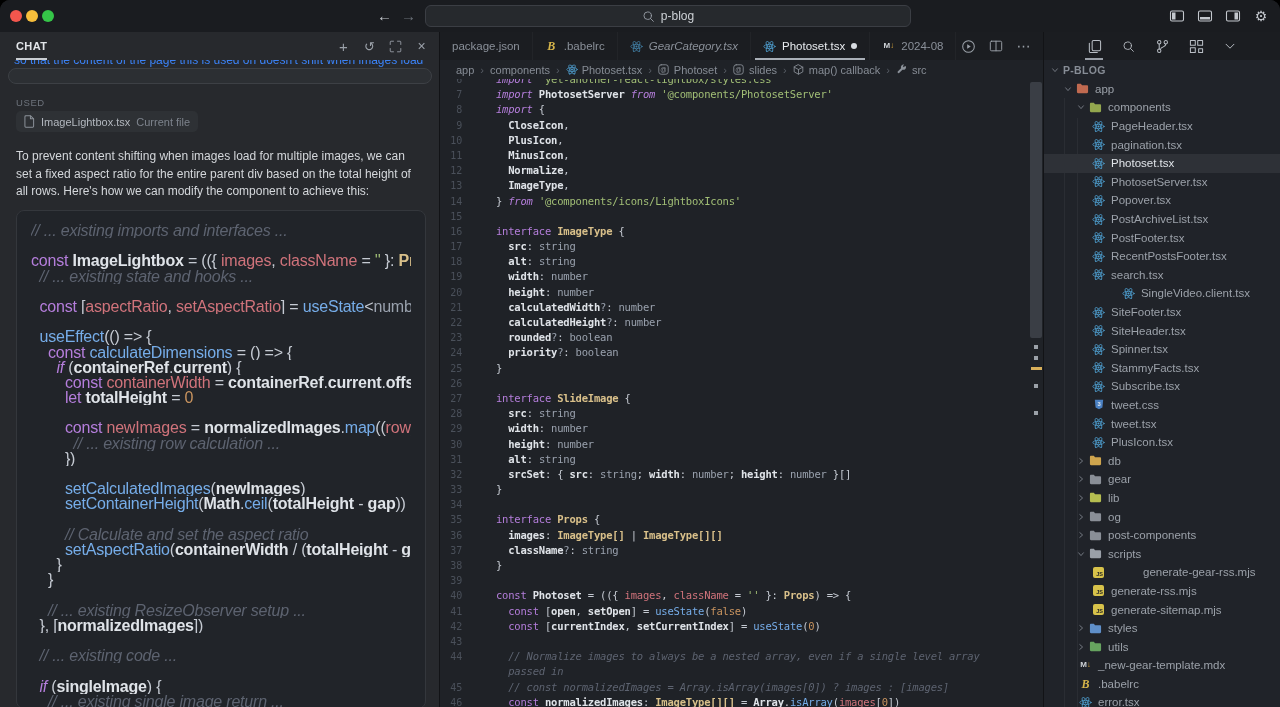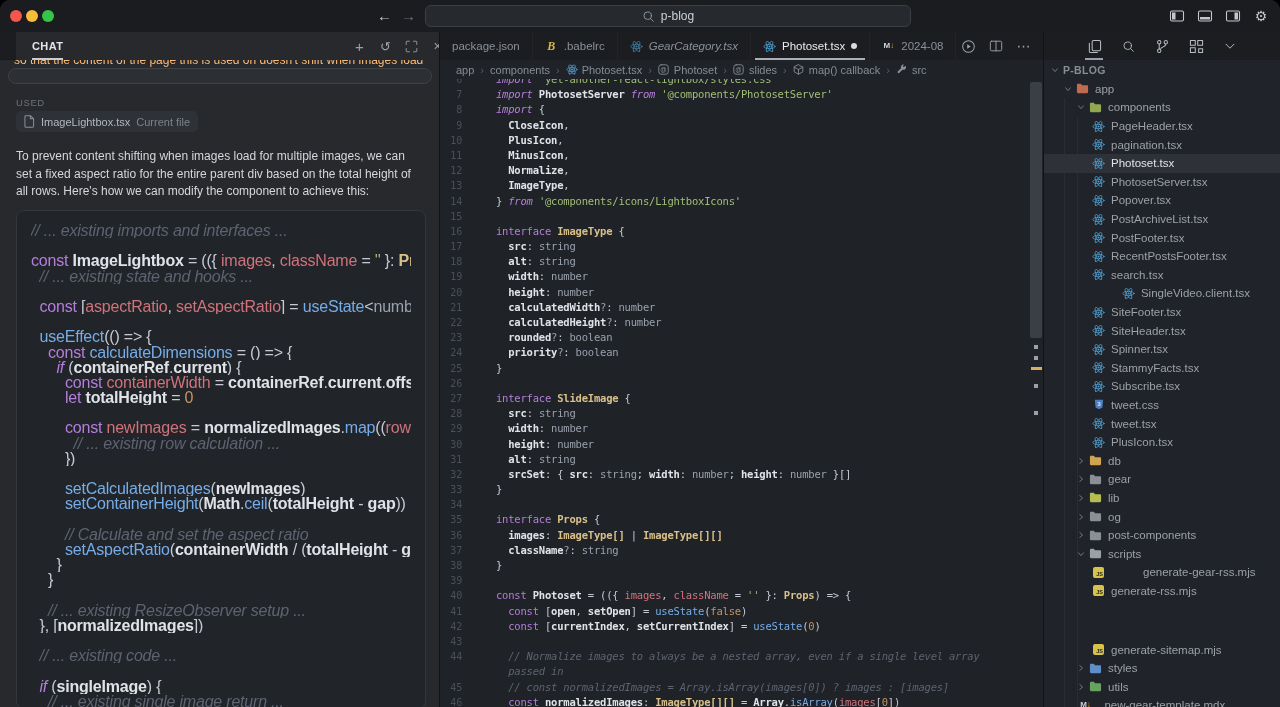--- a/index.html
+++ b/index.html
@@ -15,21 +15,21 @@
   .navarrow{position:absolute;top:0;height:32px;line-height:32px;font-size:15px;color:#c6cad0;}
   #nav-back{left:377px;}
   #nav-fwd{left:401px;color:#6a7078;}
   #searchpill{position:absolute;left:425px;top:5px;width:486px;height:22px;border-radius:6px;
     background:#26292d;border:1px solid #3b3e44;display:flex;align-items:center;justify-content:center;
     gap:6px;color:#cdd1d6;font-size:12px;}
   #tb-right{position:absolute;right:10px;top:0;height:32px;display:flex;align-items:center;gap:10px;color:#c3c7cd;}
   .tbicon{display:inline-flex;align-items:center;justify-content:center;width:18px;height:18px;}
   
   #band{position:absolute;left:0;top:32px;width:1280px;height:28px;background:#1b1d21;border-bottom:1px solid #17191c;}
-  #chat-header{position:absolute;left:0;top:0;width:440px;height:28px;background:#27292d;display:flex;margin-left:16px;}
+  #chat-header{position:absolute;left:0;top:0;width:440px;height:28px;background:#27292d;display:flex;}
   #chat-tab{position:relative;margin-left:16px;height:28px;display:flex;align-items:center;
     font-size:11px;font-weight:bold;letter-spacing:.4px;color:#e2e5e9;}
   #chat-tab:after{content:"";position:absolute;left:0;bottom:0;width:100%;height:2px;background:#c9cdd2;}
   #chat-actions{margin-left:auto;margin-right:10px;display:flex;align-items:center;gap:9px;color:#9aa0a8;}
   .caicon{display:inline-flex;align-items:center;justify-content:center;width:17px;height:17px;font-size:14px;}
   #tabbar{position:absolute;left:440px;top:0;width:604px;height:28px;display:flex;align-items:center;background:#1b1d21;}
   .tab{position:relative;height:28px;display:flex;align-items:center;gap:6px;padding:0 12px;
     font-size:11.5px;color:#8a9099;white-space:nowrap;border-right:1px solid #222428;}
   .tab.preview .tab-label{font-style:italic;}
   .tab.active{color:#e8ebef;}
@@ -37,21 +37,21 @@
   .tab .dot{width:6px;height:6px;border-radius:50%;background:#d8dce1;}
   .tabicon{display:inline-flex;width:13px;height:13px;align-items:center;justify-content:center;}
   #tab-actions{margin-left:auto;display:flex;align-items:center;gap:12px;padding-right:12px;color:#9aa0a8;}
   #panel-head{position:absolute;left:1044px;top:0;width:236px;height:28px;display:flex;align-items:center;
     justify-content:center;gap:16px;background:#1b1d21;color:#b9bec5;}
   .phicon{position:relative;display:inline-flex;align-items:center;justify-content:center;width:18px;height:18px;}
   .phicon.active:after{content:"";position:absolute;left:0;bottom:-5px;width:100%;height:2px;background:#9aa0a8;}
   
   #chat{position:absolute;left:0;top:60px;width:440px;height:647px;background:#27292d;overflow:hidden;}
   #chat-clipped{position:absolute;left:14px;right:10px;top:-7px;height:14px;overflow:hidden;
-    font-size:12px;color:#fdba74;white-space:nowrap;}
+    font-size:12px;color:#3b82f6;white-space:nowrap;}
   #chat-bubble{position:absolute;left:8px;right:8px;top:8px;height:16px;border-radius:8px;
     background:#2c2f33;border:1px solid #3d4045;}
   #chat-used{position:absolute;left:16px;top:37px;font-size:9.5px;letter-spacing:.6px;color:#6d737c;}
   #chat-chip{position:absolute;left:16px;top:51px;display:inline-flex;align-items:center;gap:6px;
     height:21px;padding:0 8px;border-radius:5px;background:#2e3135;font-size:11px;color:#b3b8bf;}
   #chat-chip .suffix{color:#7d838c;}
   #chat-para{position:absolute;left:16px;top:88px;width:408px;font-size:12px;line-height:17.5px;color:#d4d7db;}
   #chat-code{position:absolute;left:16px;right:14px;top:150px;bottom:-2px;border-radius:8px;
     background:#212429;border:1px solid #34373c;padding:12px 14px;overflow:hidden;}
   #chat-code .crow{height:15.2px;line-height:15.2px;white-space:pre;overflow:hidden;
@@ -898,21 +898,21 @@
             <span class="jsbadge">JS</span>
           </span>
           <span class="tlabel">generate-gear-rss.mjs</span>
         </div>
         <div class="trow" style="padding-left: 48px;">
           <span class="ticon" style="color:inherit">
             <span class="jsbadge">JS</span>
           </span>
           <span class="tlabel">generate-rss.mjs</span>
         </div>
-        <div class="trow" style="padding-left: 48px; margin-top: 40px;">
+        <div class="trow" style="padding-left: 48px;">
           <span class="ticon" style="color:inherit">
             <span class="jsbadge">JS</span>
           </span>
           <span class="tlabel">generate-sitemap.mjs</span>
         </div>
         <div class="trow" style="padding-left: 32px;">
           <span class="chev">
             <svg width="8" height="8" viewBox="0 0 10 10" fill="none" stroke="currentColor" stroke-width="1.1" stroke-linecap="round" stroke-linejoin="round">
               <path d="M3.5 2 7 5 3.5 8"></path>
             </svg>

